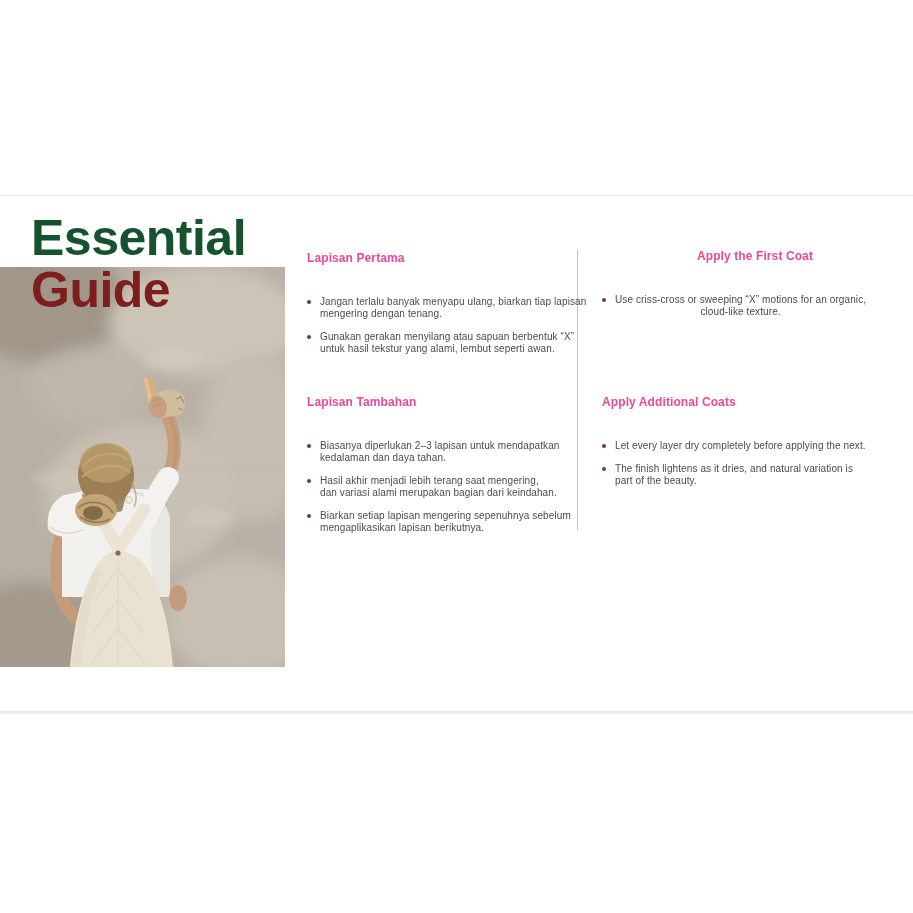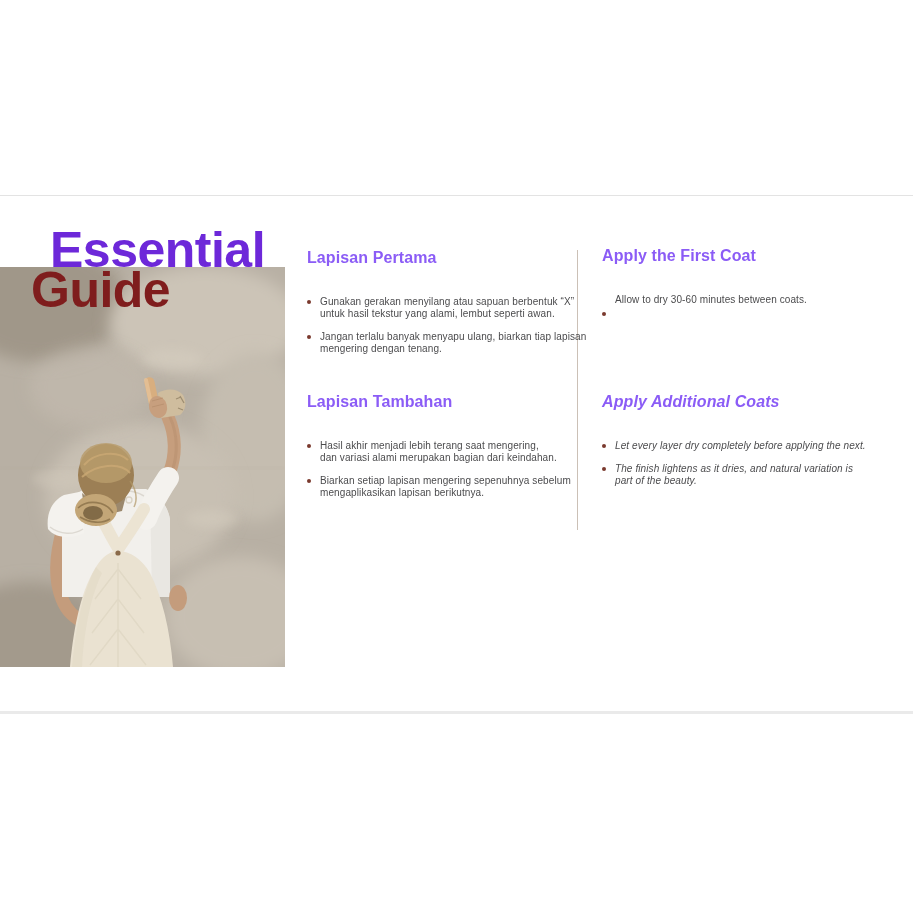--- a/index.html
+++ b/index.html
@@ -9,38 +9,38 @@
     position:relative; width:913px; height:913px; background:#ffffff;
     overflow:hidden; margin:0 auto;
   }
   .rule-h { position:absolute; left:0; right:0; }
   .rule-top { top:195px; height:1px; background:#e3e3e3; }
   .rule-bottom { top:711px; height:3px; background:#eaeaea; }
   .title {
     position:absolute; left:31px; font-size:50px; font-weight:bold;
     line-height:1; letter-spacing:-0.5px; z-index:3; white-space:pre;
   }
-  .title-1 { top:225px; color:#6d28d9;margin-left:19px; }
+  .title-1 { top:213px; color:#14532d; }
   .title-2 { top:265px; color:#7f1d1d; }
   .photo {
     position:absolute; left:0; top:267px; width:285px; height:400px;
     overflow:hidden; z-index:1;
   }
   .photo svg { display:block; width:285px; height:400px; }
   .v-divider {
     position:absolute; left:577px; top:250px; width:1px; height:280px;
     background:#cbc0b6;
   }
   .sec { position:absolute; }
   .sec-1l { left:307px; top:246px; width:266px; }
-  .sec-1r { left:602px; top:244px; width:306px; }
+  .sec-1r { left:602px; top:244px; width:306px;text-align:center; }
   .sec-2l { left:307px; top:390px; width:266px; }
-  .sec-2r { left:602px; top:390px; width:306px;font-style:italic; }
+  .sec-2r { left:602px; top:390px; width:306px; }
   .sec h2 {
-    font-size:16px; font-weight:bold; color:#8b5cf6; line-height:24px;
+    font-size:12px; font-weight:bold; color:#ec4899; line-height:24px;
     letter-spacing:0.1px; white-space:pre;
   }
   .sec ul { list-style:none; margin-top:26px; }
   .sec li { display:flex; align-items:flex-start; }
   .sec li + li { margin-top:11px; }
   .dot {
     flex:0 0 4px; width:4px; height:4px; border-radius:50%;
     background:#7a392e; margin-top:4px; margin-right:9px;
   }
   .txt {
@@ -128,46 +128,52 @@
 
   <div class="title title-2">Guide</div>
 
   <div class="v-divider"></div>
 
   <section class="sec sec-1l">
     <h2>Lapisan Pertama</h2>
     <ul>
       <li>
           <span class="dot"></span>
+          <span class="txt">Jangan terlalu banyak menyapu ulang, biarkan tiap lapisan
+mengering dengan tenang.</span>
+        </li>
+      <li>
+          <span class="dot"></span>
           <span class="txt">Gunakan gerakan menyilang atau sapuan berbentuk “X”
 untuk hasil tekstur yang alami, lembut seperti awan.</span>
         </li>
-      <li>
-          <span class="dot"></span>
-          <span class="txt">Jangan terlalu banyak menyapu ulang, biarkan tiap lapisan
-mengering dengan tenang.</span>
-        </li>
     </ul>
   </section>
 
   <section class="sec sec-1r">
     <h2>Apply the First Coat</h2>
     <ul>
-      <li class="li-allow">
-          <span class="dot"></span>
-          <span class="txt">Allow to dry 30-60 minutes between coats.</span>
+      <li>
+          <span class="dot"></span>
+          <span class="txt">Use criss-cross or sweeping “X” motions for an organic,
+cloud-like texture.</span>
         </li>
     </ul>
   </section>
 
   <section class="sec sec-2l">
     <h2>Lapisan Tambahan</h2>
     <ul>
       <li>
           <span class="dot"></span>
+          <span class="txt">Biasanya diperlukan 2–3 lapisan untuk mendapatkan
+kedalaman dan daya tahan.</span>
+        </li>
+      <li>
+          <span class="dot"></span>
           <span class="txt">Hasil akhir menjadi lebih terang saat mengering,
 dan variasi alami merupakan bagian dari keindahan.</span>
         </li>
       <li>
           <span class="dot"></span>
           <span class="txt">Biarkan setiap lapisan mengering sepenuhnya sebelum
 mengaplikasikan lapisan berikutnya.</span>
         </li>
     </ul>
   </section>

